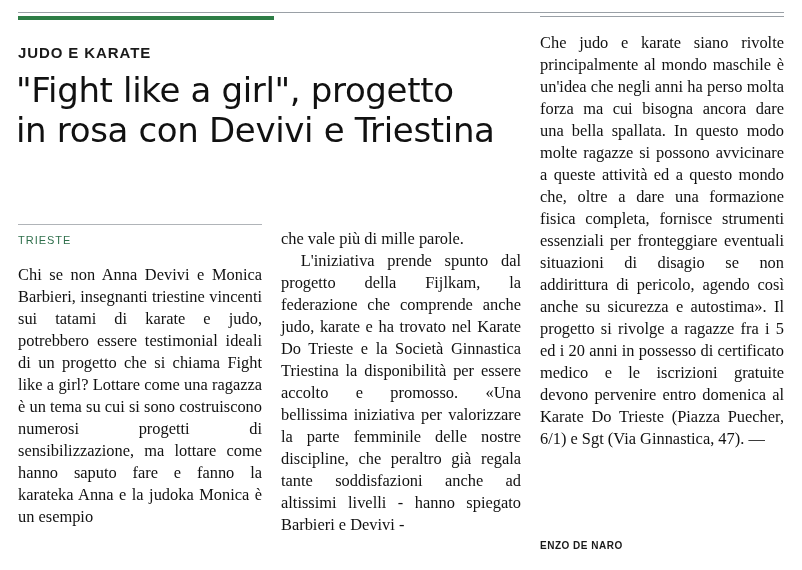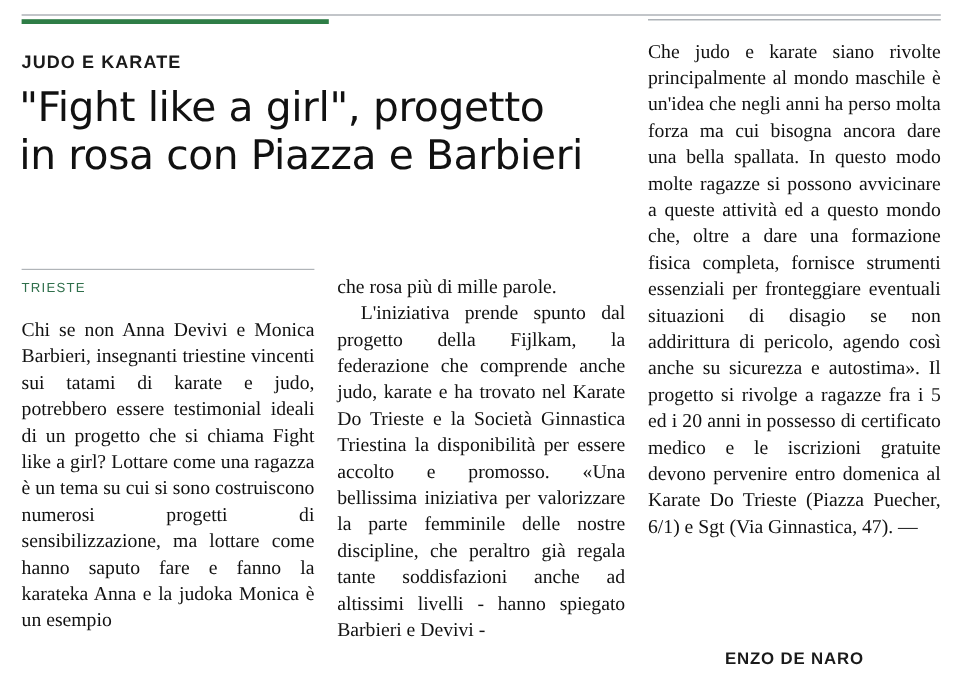--- a/index.html
+++ b/index.html
@@ -122,53 +122,53 @@
     left: 540px;
     top: 32px;
     width: 244px;
   }
 
   .signature {
     position: absolute;
     left: 540px;
     top: 540px;
     width: 244px;
-    text-align: center;
+    text-align: left;
     font-family: "Liberation Sans", sans-serif;
     font-weight: bold;
-    font-size: 14px;
+    font-size: 10px;
     letter-spacing: 0.05em;
     color: #1a1a1a;
   }
 </style>
 </head>
 <body>
 
 <div class="page">
 
   <div class="top-rule-full"></div>
   <div class="top-rule-green"></div>
   <div class="col3-rule"></div>
 
   <div class="kicker">JUDO E KARATE</div>
 
   <div class="headline">
     <span>"Fight like a girl", progetto</span>
-    <span class="l2">in rosa con Piazza e Barbieri</span>
+    <span class="l2">in rosa con Devivi e Triestina</span>
   </div>
 
   <div class="dateline-rule"></div>
   <div class="dateline">TRIESTE</div>
 
   <div class="col" id="col1">
     <p>Chi se non Anna Devivi e Monica Barbieri, insegnanti triestine vincenti sui tatami di karate e judo, potrebbero essere testimonial ideali di un progetto che si chiama Fight like a girl? Lottare come una ragazza è un tema su cui si sono costruiscono numerosi progetti di sensibilizzazione, ma lottare come hanno saputo fare e fanno la karateka Anna e la judoka Monica è un esempio</p>
   </div>
 
   <div class="col" id="col2">
-    <p>che rosa più di mille parole.</p>
+    <p>che vale più di mille parole.</p>
     <p>L'iniziativa prende spunto dal progetto della Fijlkam, la federazione che comprende anche judo, karate e ha trovato nel Karate Do Trieste e la Società Ginnastica Triestina la disponibilità per essere accolto e promosso. «Una bellissima iniziativa per valorizzare la parte femminile delle nostre discipline, che peraltro già regala tante soddisfazioni anche ad altissimi livelli - hanno spiegato Barbieri e Devivi -</p>
   </div>
 
   <div class="col" id="col3">
     <p>Che judo e karate siano rivolte principalmente al mondo maschile è un'idea che negli anni ha perso molta forza ma cui bisogna ancora dare una bella spallata. In questo modo molte ragazze si possono avvicinare a queste attività ed a questo mondo che, oltre a dare una formazione fisica completa, fornisce strumenti essenziali per fronteggiare eventuali situazioni di disagio se non addirittura di pericolo, agendo così anche su sicurezza e autostima». Il progetto si rivolge a ragazze fra i 5 ed i 20 anni in possesso di certificato medico e le iscrizioni gratuite devono pervenire entro domenica al Karate Do Trieste (Piazza Puecher, 6/1) e Sgt (Via Ginnastica, 47). —</p>
   </div>
 
   <div class="signature">ENZO DE NARO</div>
 
 </div>

